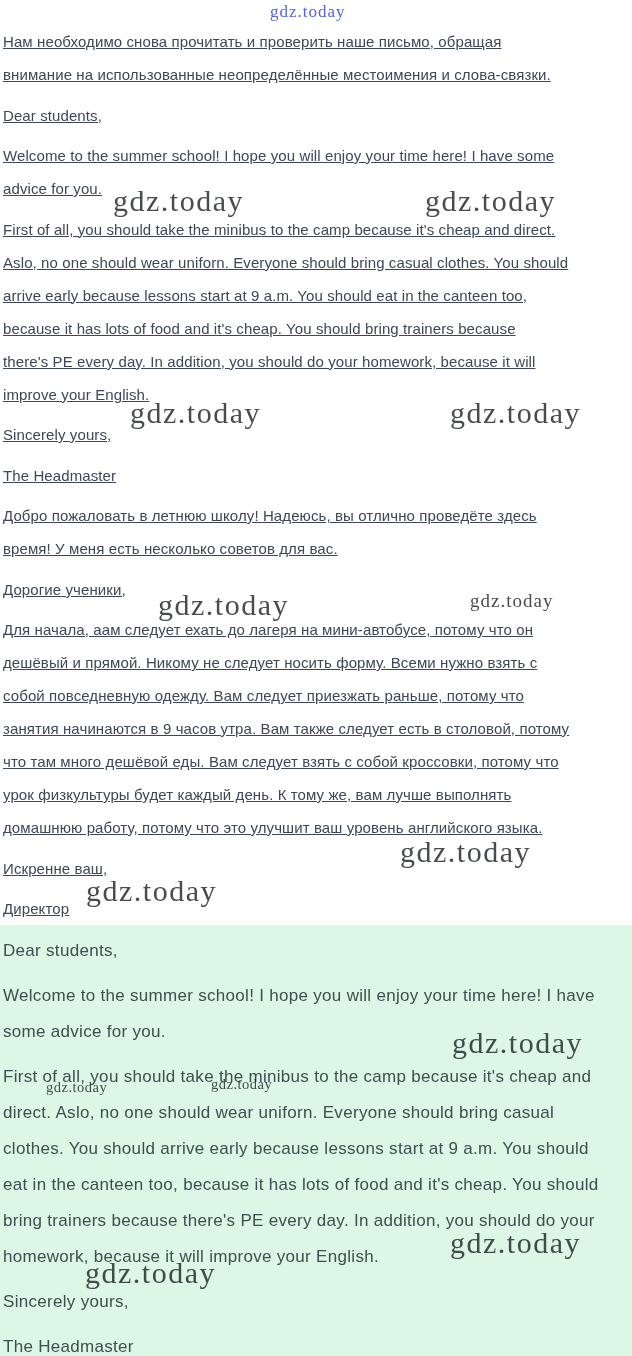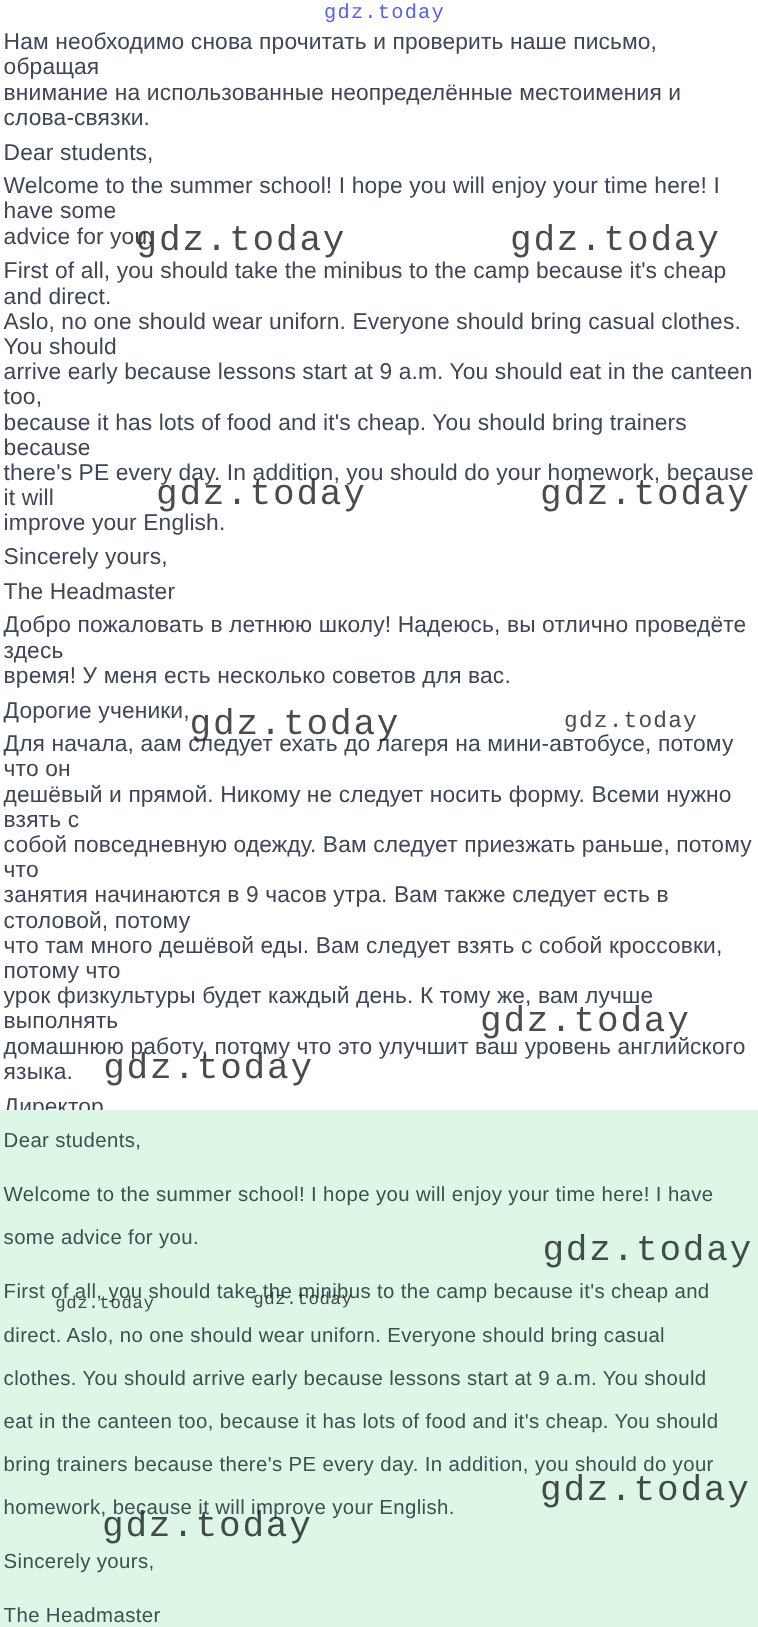--- a/index.html
+++ b/index.html
@@ -12,24 +12,25 @@
     background: #ffffff;
     font-family: "Liberation Sans", sans-serif;
   }
   
   .task-section {
     padding: 25px 2px 0 3px;
     color: #3d4757;
   }
   .task-section p {
     white-space: pre-line;
-    font-size: 19px;
-    line-height: 21px;
+    font-size: 15px;
+    line-height: 33px;
     margin-bottom: 7.5px;
     letter-spacing: 0.1px;
+    text-decoration: underline;
   }
   .answer-section {
     position: absolute;
     left: 0; top: 925px;
     width: 632px;
     height: 431px;
     background: #dcf7e5;
     padding: 8px 4px 0 3px;
     color: #3c4f52;
     overflow: hidden;
@@ -37,21 +38,21 @@
   .answer-section p {
     white-space: pre-line;
     font-size: 17px;
     line-height: 36px;
     margin-bottom: 9px;
     letter-spacing: 0.3px;
   }
   
   .wm {
     position: absolute;
-    font-family: Liberation Mono, monospace;
+    font-family: Liberation Serif, serif;
     font-weight: 100;
     color: #212529;
     opacity: 0.82;
     letter-spacing: 1.5px;
     white-space: nowrap;
     pointer-events: none;
   }
   .wm-lg { font-size: 30px; }
   .wm-md { font-size: 19px; letter-spacing: 1px; }
   .wm-sm { font-size: 14.5px; letter-spacing: 0.5px; }
@@ -87,22 +88,22 @@
     <p>Добро пожаловать в летнюю школу! Надеюсь, вы отлично проведёте здесь
 время! У меня есть несколько советов для вас.</p>
     <p>Дорогие ученики,</p>
     <p>Для начала, аам следует ехать до лагеря на мини-автобусе, потому что он
 дешёвый и прямой. Никому не следует носить форму. Всеми нужно взять с
 собой повседневную одежду. Вам следует приезжать раньше, потому что
 занятия начинаются в 9 часов утра. Вам также следует есть в столовой, потому
 что там много дешёвой еды. Вам следует взять с собой кроссовки, потому что
 урок физкультуры будет каждый день. К тому же, вам лучше выполнять
 домашнюю работу, потому что это улучшит ваш уровень английского языка.</p>
+    <p>Искренне ваш,</p>
     <p>Директор</p>
-    <p>Искренне ваш,</p>
   </div>
 
   <div class="answer-section">
     <p>Dear students,</p>
     <p>Welcome to the summer school! I hope you will enjoy your time here! I have
 some advice for you.</p>
     <p>First of all, you should take the minibus to the camp because it's cheap and
 direct. Aslo, no one should wear uniforn. Everyone should bring casual
 clothes. You should arrive early because lessons start at 9 a.m. You should
 eat in the canteen too, because it has lots of food and it's cheap. You should

